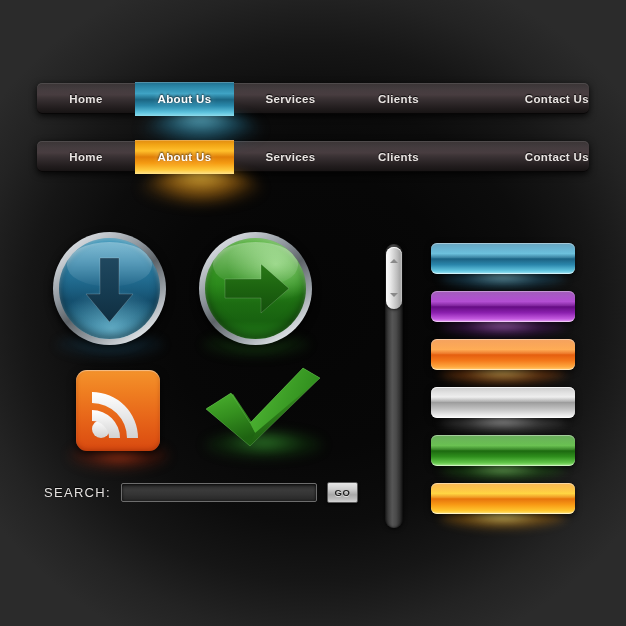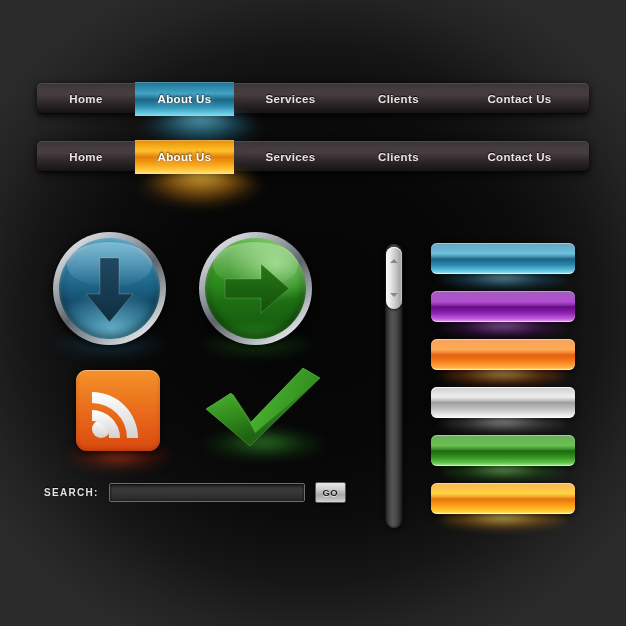--- a/index.html
+++ b/index.html
@@ -50,21 +50,21 @@
     font-size:11.5px; font-weight:bold;
     letter-spacing:.35px;
     text-shadow:0 -1px 1px rgba(0,0,0,0.9);
     z-index:3;
     white-space:nowrap;
   }
   .nav-item.w-home     { width:98px; }
   .nav-item.w-about    { width:99px; }
   .nav-item.w-services { width:113px; }
   .nav-item.w-clients  { width:103px; }
-  .nav-item.w-contact  { width:139px; }
+  .nav-item.w-contact  { width:139px;justify-content:flex-end; }
 
   
   .nav-item.active {
     color:#ffffff;
     text-shadow:0 -1px 2px rgba(0,0,0,0.75), 0 0 7px rgba(255,255,255,0.4);
     text-align:center;
   }
   .tab-fill {
     position:absolute; left:0; top:-1px; width:100%; height:34px;
     z-index:-1;
@@ -172,21 +172,21 @@
     filter:blur(6px);
     background:radial-gradient(ellipse at 50% 40%, rgba(80,220,70,0.55) 0%, rgba(25,110,20,0.25) 50%, rgba(0,0,0,0) 100%);
   }
 
   
   #search-row {
     position:absolute; left:44px; top:482px;
     display:flex; align-items:center; gap:10px;
   }
   #search-label {
-    color:#e4e1df; font-size:10px; font-weight:bold;
+    color:#e4e1df; font-size:13px; font-weight:normal;
     letter-spacing:1.3px;
     text-shadow:0 -1px 1px rgba(0,0,0,0.9);
   }
   #search-input {
     width:196px; height:19px;
     border:1px solid #6d6d6d;
     border-radius:2px;
     background:linear-gradient(to bottom, #2c2c2c 0%, #3a3a3a 38%, #343434 62%, #262626 100%);
     box-shadow: inset 0 1px 3px rgba(0,0,0,0.9);
     color:#d8d8d8; font-size:11px;

